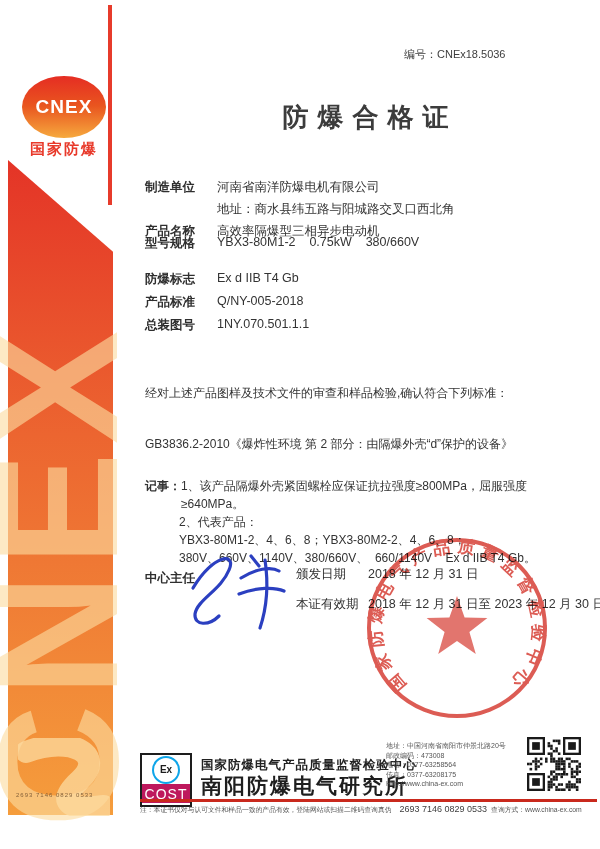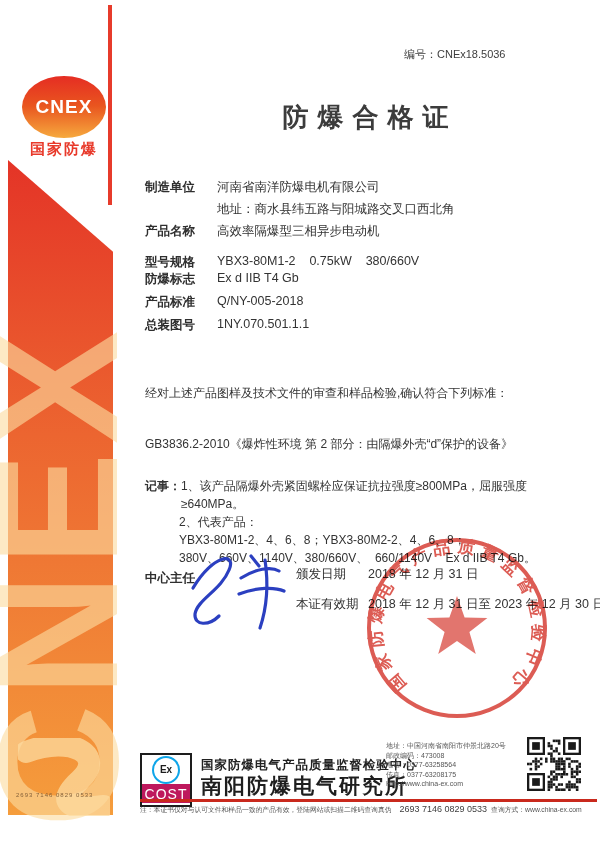--- a/index.html
+++ b/index.html
@@ -99,21 +99,21 @@
     <span class="val">河南省南洋防爆电机有限公司</span>
   </div>
   <div class="abs row" style="top:201px;">
     <span class="lab"></span>
     <span class="val">地址：商水县纬五路与阳城路交叉口西北角</span>
   </div>
   <div class="abs row" style="top:223px;">
     <span class="lab">产品名称</span>
     <span class="val">高效率隔爆型三相异步电动机</span>
   </div>
-  <div class="abs row" style="top:254px;">
+  <div class="abs row" style="top:235px;">
     <span class="lab">型号规格</span>
     <span class="val">YBX3-80M1-2    0.75kW    380/660V</span>
   </div>
   <div class="abs row" style="top:271px;">
     <span class="lab">防爆标志</span>
     <span class="val">Ex d IIB T4 Gb</span>
   </div>
   <div class="abs row" style="top:294px;">
     <span class="lab">产品标准</span>
     <span class="val">Q/NY-005-2018</span>

